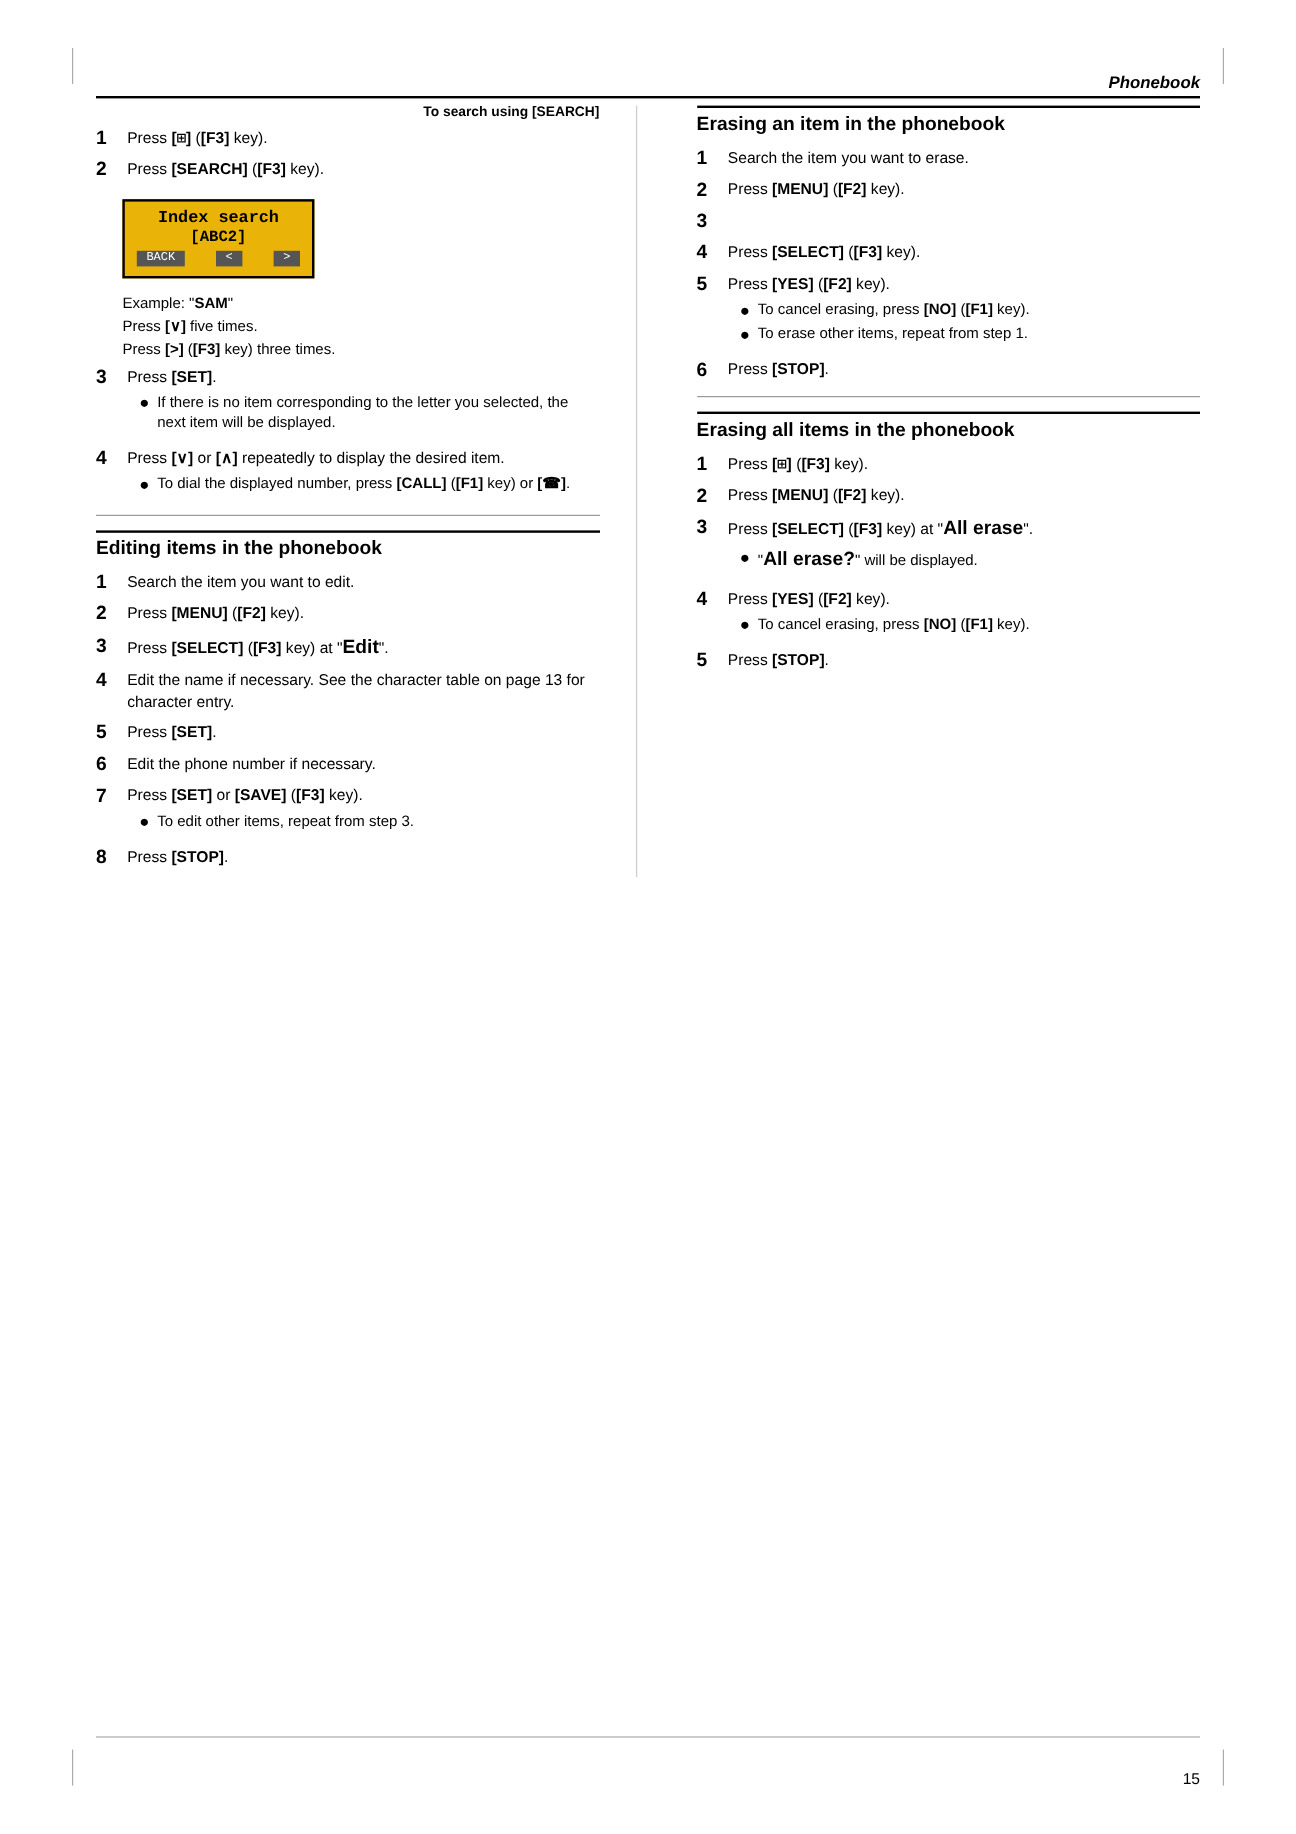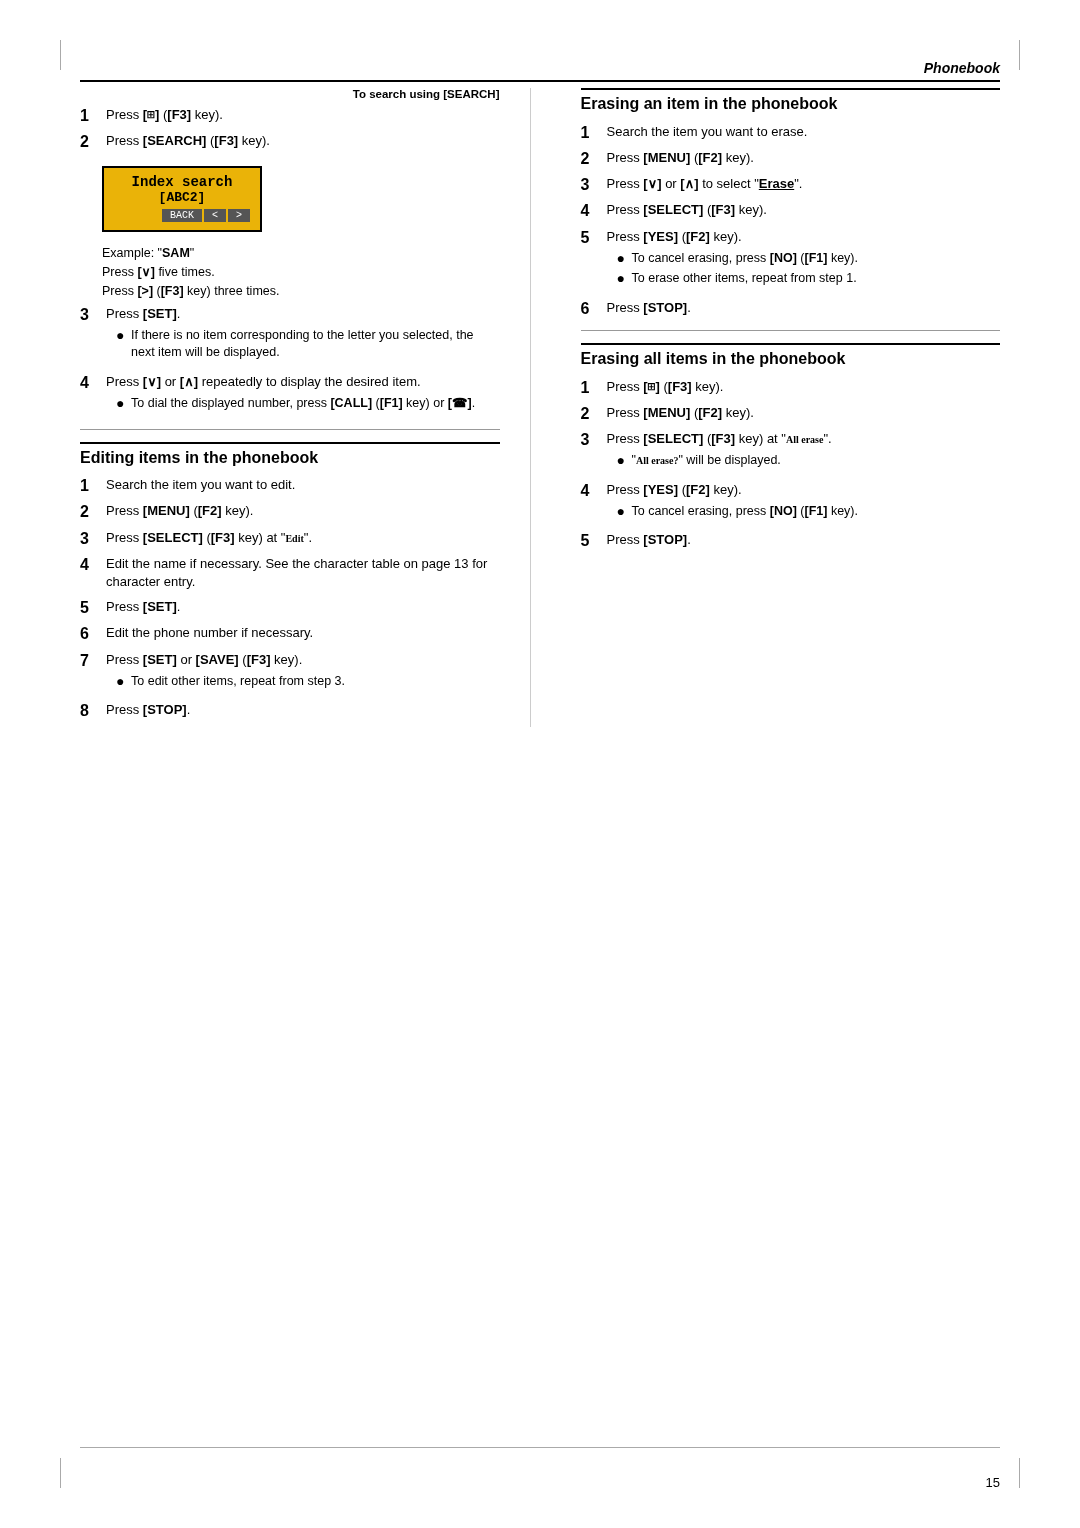--- a/index.html
+++ b/index.html
@@ -75,23 +75,23 @@
     }
     .step-content {
       flex: 1;
       font-size: 13px;
       line-height: 1.4;
     }
     .step-content b {
       font-weight: bold;
     }
     .step-content code {
-      font-family: Liberation Serif, serif;
-      font-weight: bold;
-      font-size: 10px;
+      font-family: Liberation Sans, sans-serif;
+      font-weight: bold;
+      font-size: 16px;
     }
 
     .bullet-list {
       list-style: none;
       margin: 4px 0 4px 10px;
     }
     .bullet-item {
       display: flex;
       align-items: flex-start;
       margin-bottom: 3px;
@@ -122,21 +122,21 @@
     }
     .screen-subtitle {
       font-family: 'Courier New', monospace;
       font-size: 13px;
       font-weight: bold;
       text-align: center;
       display: block;
     }
     .screen-buttons {
       display: flex;
-      justify-content: flex-end;
+      justify-content: space-between;
       gap: 2px;
       margin-top: 4px;
     }
     .screen-btn {
       background: #555;
       color: #fff;
       font-size: 10px;
       padding: 1px 8px;
       font-family: 'Courier New', monospace;
       border: none;
@@ -308,21 +308,20 @@
       <div class="step-item">
         <span class="step-num">1</span>
         <span class="step-content">Search the item you want to erase.</span>
       </div>
       <div class="step-item">
         <span class="step-num">2</span>
         <span class="step-content">Press <b>[MENU]</b> (<b>[F2]</b> key).</span>
       </div>
       <div class="step-item">
         <span class="step-num">3</span>
-        <span class="step-content">Press <b>[∨]</b> or <b>[∧]</b> to select "<u><b>Erase</b></u>".</span>
       </div>
       <div class="step-item">
         <span class="step-num">4</span>
         <span class="step-content">Press <b>[SELECT]</b> (<b>[F3]</b> key).</span>
       </div>
       <div class="step-item">
         <span class="step-num">5</span>
         <span class="step-content">
           Press <b>[YES]</b> (<b>[F2]</b> key).
           <ul class="bullet-list">

